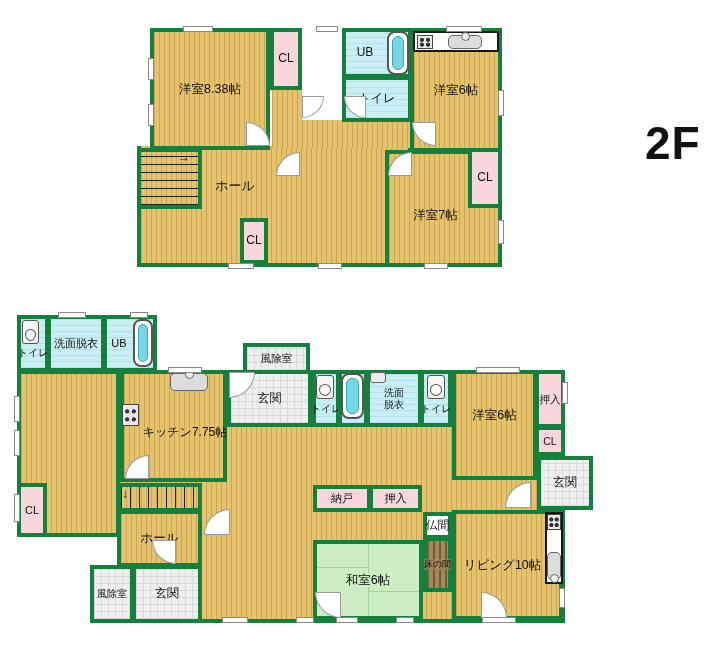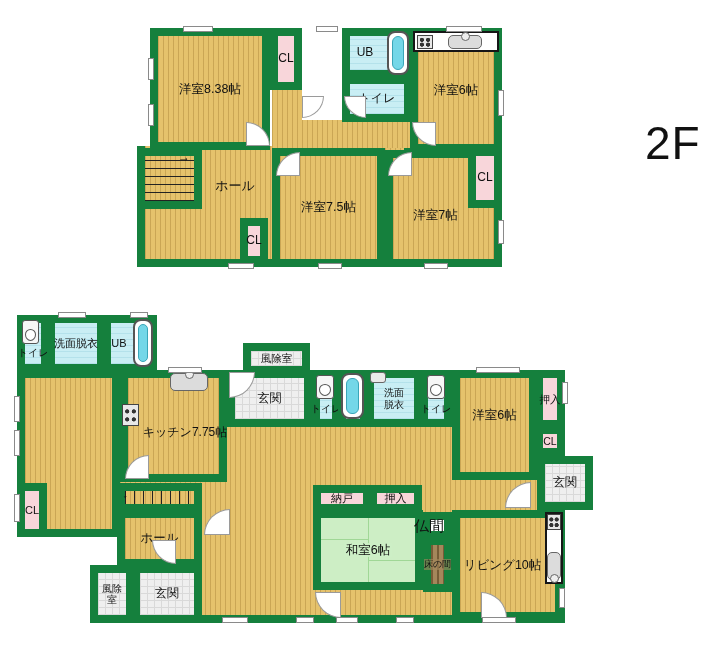--- a/index.html
+++ b/index.html
@@ -1,18 +1,18 @@
 <!DOCTYPE html>
 <html><head>
 <meta charset="utf-8">
 <style>
   html,body{margin:0;padding:0;background:#fff;}
   .plan{position:relative;width:727px;height:648px;background:#fff;overflow:hidden;
         font-family:"Liberation Sans","DejaVu Sans",sans-serif;color:#111;}
-  .room{position:absolute;box-sizing:border-box;border:8px solid #15803d;
+  .room{position:absolute;box-sizing:border-box;border:4px solid #15803d;
         display:flex;align-items:center;justify-content:center;text-align:center;
         font-size:12.5px;line-height:1.15;}
   .nb{border:none;}
   .flr{background-color:#e5c26c;
        background-image:repeating-linear-gradient(90deg,rgba(140,100,30,.30) 0 1px,transparent 1px 5px);}
   .wet{background-color:#c9eef4;
        background-image:repeating-linear-gradient(0deg,rgba(70,160,185,.16) 0 1px,transparent 1px 6px);}
   .cls{background:#f8d6da;}
   .ent{background-color:#efefef;
        background-image:repeating-linear-gradient(90deg,#d9d9d9 0 1px,transparent 1px 7px),
@@ -41,21 +41,21 @@
   .sink{background:#dcdcdc;border:1px solid #666;border-radius:5px;}
   .sink i{position:absolute;width:7px;height:7px;border:1px solid #666;border-radius:50%;background:#eee;
           left:50%;top:-4px;margin-left:-4px;}
   .basin{background:#eaeaea;border:1px solid #666;border-radius:3px;}
   .stove{background:#e8e8e8;border:1px solid #444;
     background-image:radial-gradient(circle at 28% 32%,#333 1.8px,transparent 2.4px),
                      radial-gradient(circle at 72% 32%,#333 1.8px,transparent 2.4px),
                      radial-gradient(circle at 28% 72%,#333 1.8px,transparent 2.4px),
                      radial-gradient(circle at 72% 72%,#333 1.8px,transparent 2.4px);}
   .counter{position:absolute;background:#fff;border:2px solid #161616;box-sizing:border-box;}
-  .big{position:absolute;font-size:46px;font-weight:400;letter-spacing:1px;}
+  .big{position:absolute;font-size:46px;font-weight:700;letter-spacing:1px;}
   .sarrow{position:absolute;font-size:12px;font-weight:bold;}
 </style>
 </head>
 <body>
 
 <div class="plan">
 
   <div class="room flr" style="left:137px;top:146px;width:275px;height:121px;border-top:none;"></div>
   <div class="nb flr" style="position:absolute;left:272px;top:90px;width:30px;height:58px;"></div>
   <div class="nb flr" style="position:absolute;left:302px;top:120px;width:108px;height:28px;"></div>
@@ -71,23 +71,20 @@
   </div>
   <div class="room wet" style="left:342px;top:76px;width:70px;height:46px;font-size:12px;">
     <span>トイレ</span>
   </div>
   <div class="room flr" style="left:410px;top:28px;width:92px;height:124px;">
     <span>洋室6帖</span>
   </div>
   <div class="counter" style="left:413px;top:31px;width:86px;height:21px;"></div>
   <div class="room flr st-h" style="left:137px;top:148px;width:65px;height:61px;"></div>
   <span class="sarrow" style="left:178px;top:150px;">→</span>
-  <div class="room flr" style="left:272px;top:148px;width:113px;height:119px;">
-    <span>洋室7.5帖</span>
-  </div>
   <div class="room cls" style="left:240px;top:218px;width:28px;height:46px;font-size:12px;">
     <span>CL</span>
   </div>
   <div class="room flr" style="left:385px;top:150px;width:117px;height:117px;">
     <span style="padding-top:14px;padding-right:16px;">洋室7帖</span>
   </div>
   <div class="room cls" style="left:468px;top:148px;width:34px;height:60px;font-size:12px;">
     <span>CL</span>
   </div>
   <span class="lbl" style="left:200px;top:177px;width:70px;font-size:13px;">ホール</span>
@@ -177,24 +174,24 @@
   </div>
   <div class="room ent" style="left:132px;top:565px;width:70px;height:58px;font-size:12px;">
     <span>玄関</span>
   </div>
   <div class="room cls" style="left:313px;top:485px;width:58px;height:27px;font-size:11px;">
     <span>納戸</span>
   </div>
   <div class="room cls" style="left:369px;top:485px;width:53px;height:27px;font-size:11px;">
     <span>押入</span>
   </div>
-  <div class="room tat" style="left:313px;top:510px;width:110px;height:80px;font-size:12.5px;">
+  <div class="room tat" style="left:313px;top:540px;width:110px;height:80px;font-size:12.5px;">
     <span style="background:rgba(205,238,197,.85);padding:0 2px;">和室6帖</span>
   </div>
-  <div class="room" style="left:423px;top:512px;width:29px;height:27px;font-size:15px;background:#fff;justify-content:flex-end;">
+  <div class="room" style="left:423px;top:512px;width:29px;height:27px;font-size:12px;background:#fff;">
     <span style="white-space:nowrap;">仏間</span>
   </div>
   <div class="room tok" style="left:423px;top:537px;width:29px;height:55px;font-size:9px;">
     <span style="white-space:nowrap;background:rgba(164,135,91,.6);">床の間</span>
   </div>
   <div class="room flr" style="left:452px;top:510px;width:111px;height:110px;font-size:12.5px;">
     <span style="padding-right:10px;">リビング10帖</span>
   </div>
   <div class="counter" style="left:545px;top:512px;width:18px;height:72px;"></div>
 

